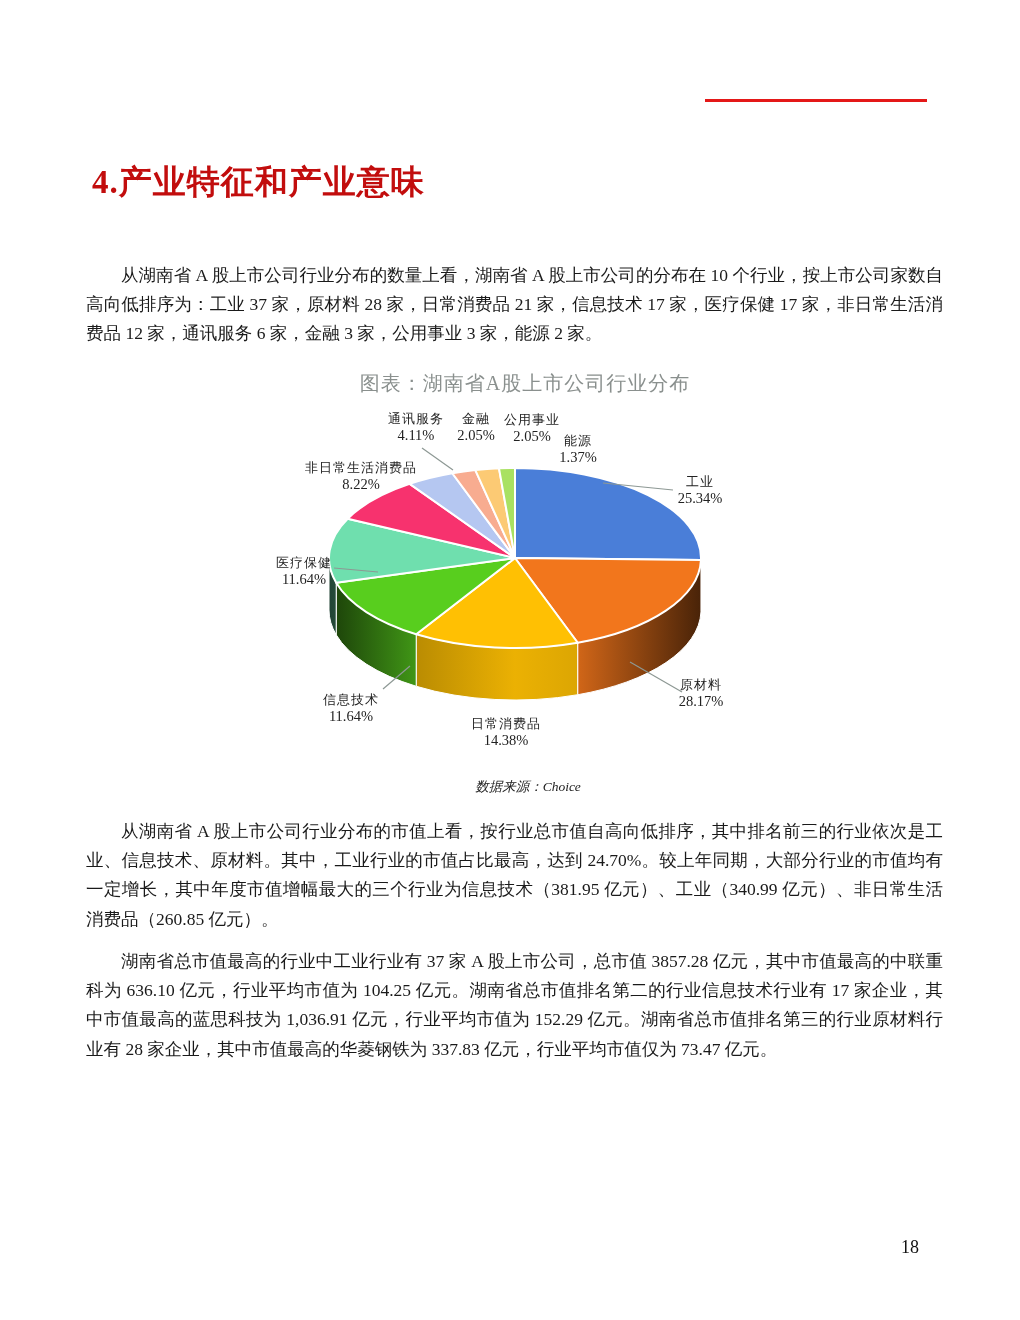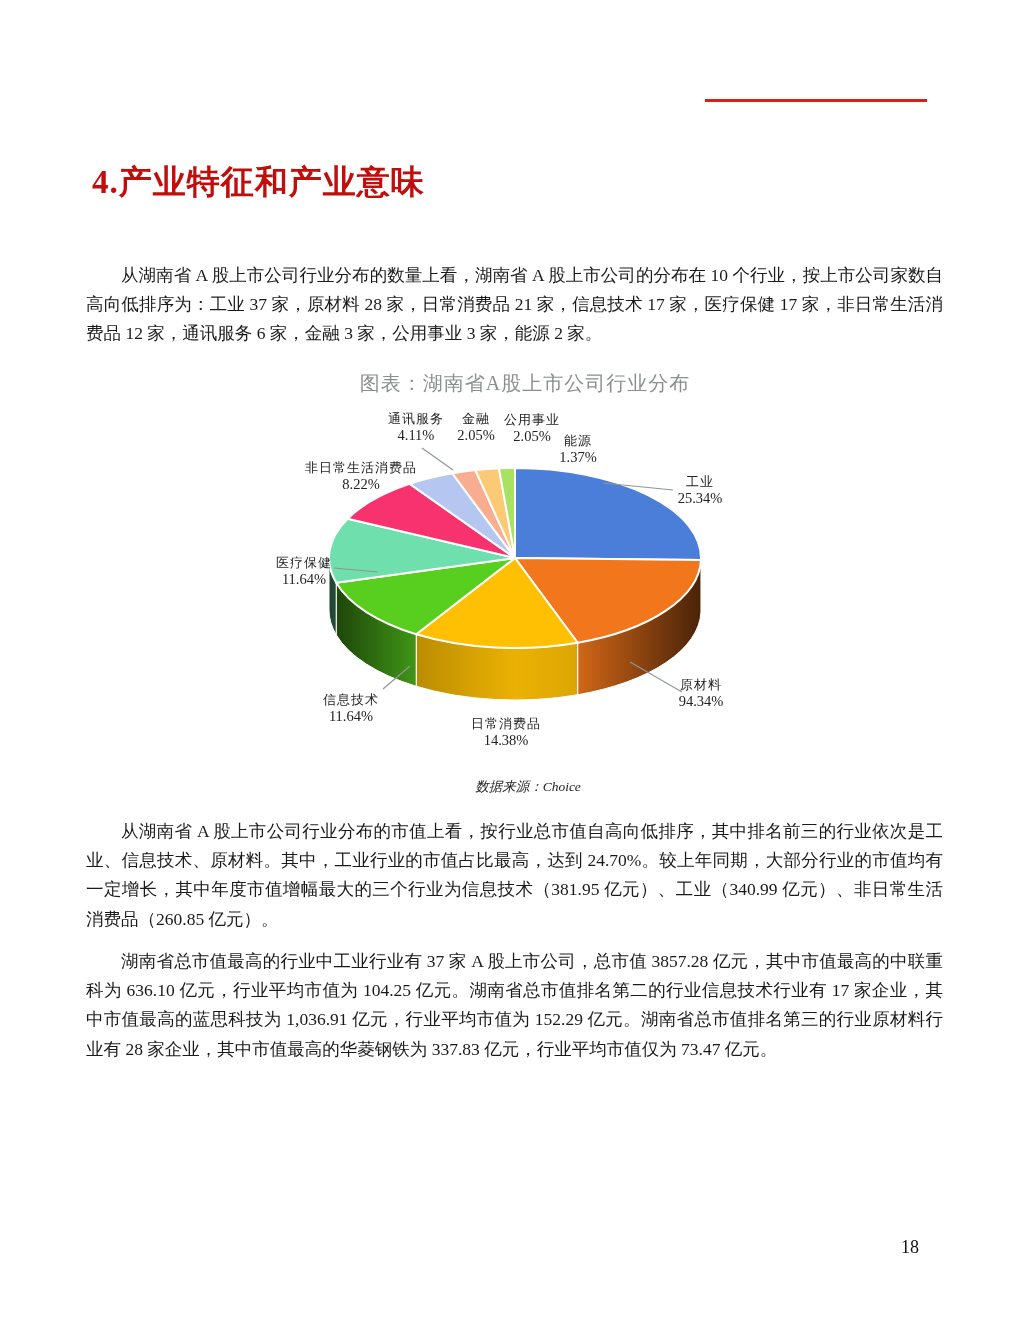--- a/index.html
+++ b/index.html
@@ -97,21 +97,21 @@
           <line x1="113" y1="289" x2="140" y2="266" stroke="#8d9894" stroke-width="1.2"></line>
           <line x1="64" y1="168" x2="108" y2="172" stroke="#8d9894" stroke-width="1.2"></line>
           <line x1="152" y1="48" x2="183" y2="70" stroke="#8d9894" stroke-width="1.2"></line>
         </svg>
         <div class="slice-callout" style="left: 355px; top: 74px;">
           <span class="nm">工业</span>
           <span class="pc">25.34%</span>
         </div>
         <div class="slice-callout" style="left: 356px; top: 277px;">
           <span class="nm">原材料</span>
-          <span class="pc">94.34%</span>
+          <span class="pc">28.17%</span>
         </div>
         <div class="slice-callout" style="left: 161px; top: 316px;">
           <span class="nm">日常消费品</span>
           <span class="pc">14.38%</span>
         </div>
         <div class="slice-callout" style="left: 6px; top: 292px;">
           <span class="nm">信息技术</span>
           <span class="pc">11.64%</span>
         </div>
         <div class="slice-callout" style="left: -41px; top: 155px;">

